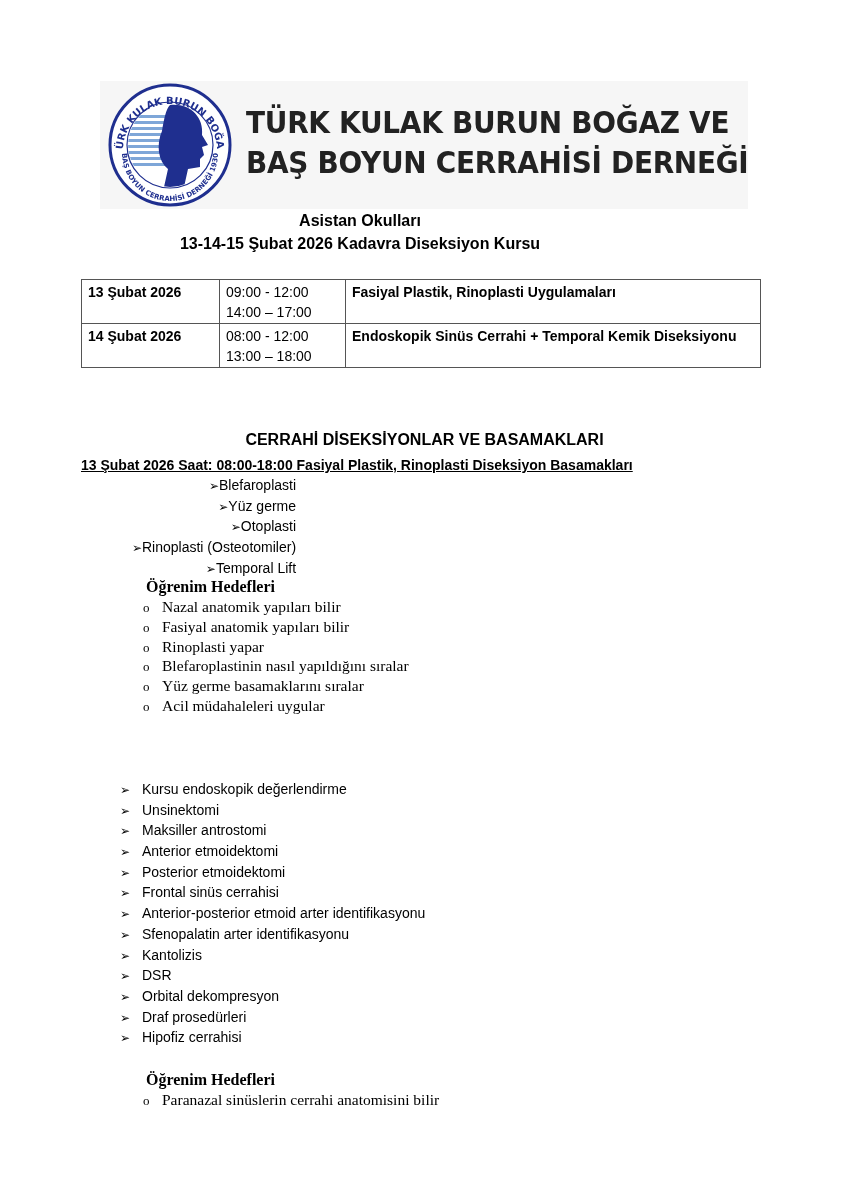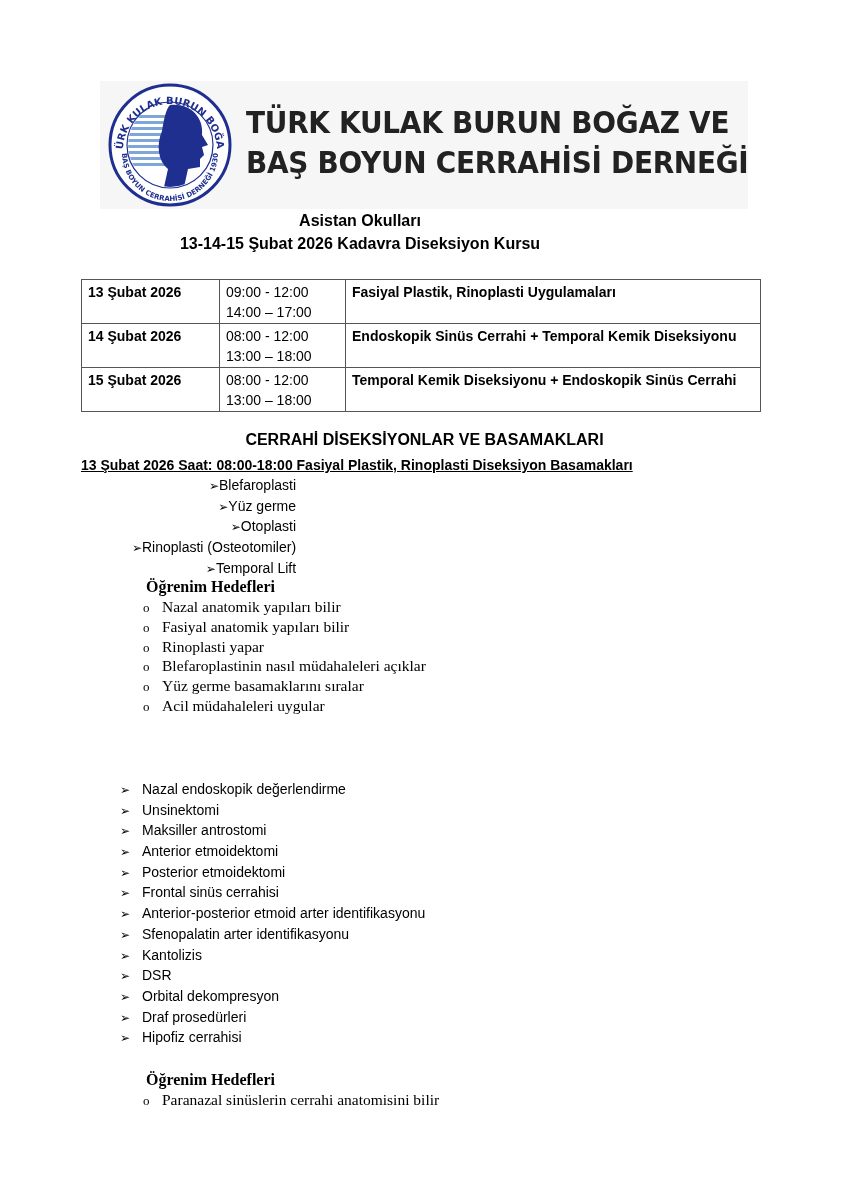--- a/index.html
+++ b/index.html
@@ -89,53 +89,45 @@
         <td class="c-desc">Fasiyal Plastik, Rinoplasti Uygulamaları</td>
       </tr>
       <tr>
         <td class="c-date">14 Şubat 2026</td>
         <td class="c-time">
           <div>08:00 - 12:00</div>
           <div>13:00 – 18:00</div>
         </td>
         <td class="c-desc">Endoskopik Sinüs Cerrahi + Temporal Kemik Diseksiyonu</td>
       </tr>
-      <tr>
-        <td class="c-date">15 Şubat 2026</td>
-        <td class="c-time">
-          <div>08:00 - 12:00</div>
-          <div>13:00 – 18:00</div>
-        </td>
-        <td class="c-desc">Temporal Kemik Diseksiyonu + Endoskopik Sinüs Cerrahi</td>
-      </tr>
     </tbody>
   </table>
 
   <div class="section-title">CERRAHİ DİSEKSİYONLAR VE BASAMAKLARI</div>
 
   <div class="sub-head" style="top:455px;">13 Şubat 2026 Saat: 08:00-18:00 Fasiyal Plastik, Rinoplasti Diseksiyon Basamakları</div>
   <ul class="arrow-list" style="top:475px;text-align:right;">
     <li><span class="bullet">➢</span><span>Blefaroplasti</span></li>
     <li><span class="bullet">➢</span><span>Yüz germe</span></li>
     <li><span class="bullet">➢</span><span>Otoplasti</span></li>
     <li><span class="bullet">➢</span><span>Rinoplasti (Osteotomiler)</span></li>
     <li><span class="bullet">➢</span><span>Temporal Lift</span></li>
   </ul>
   <div class="goals-title" style="top:578px;">Öğrenim Hedefleri</div>
   <ul class="circle-list" style="top:597px;">
     <li><span class="bullet">o</span><span>Nazal anatomik yapıları bilir</span></li>
     <li><span class="bullet">o</span><span>Fasiyal anatomik yapıları bilir</span></li>
     <li><span class="bullet">o</span><span>Rinoplasti yapar</span></li>
-    <li><span class="bullet">o</span><span>Blefaroplastinin nasıl müdahaleleri açıklar</span></li>
+    <li><span class="bullet">o</span><span>Blefaroplastinin nasıl yapıldığını sıralar</span></li>
     <li><span class="bullet">o</span><span>Yüz germe basamaklarını sıralar</span></li>
     <li><span class="bullet">o</span><span>Acil müdahaleleri uygular</span></li>
   </ul>
 
   <ul class="arrow-list" style="top:779px;">
-    <li><span class="bullet">➢</span><span>Nazal endoskopik değerlendirme</span></li>
+    <li><span class="bullet">➢</span><span>Kursu endoskopik değerlendirme</span></li>
     <li><span class="bullet">➢</span><span>Unsinektomi</span></li>
     <li><span class="bullet">➢</span><span>Maksiller antrostomi</span></li>
     <li><span class="bullet">➢</span><span>Anterior etmoidektomi</span></li>
     <li><span class="bullet">➢</span><span>Posterior etmoidektomi</span></li>
     <li><span class="bullet">➢</span><span>Frontal sinüs cerrahisi</span></li>
     <li><span class="bullet">➢</span><span>Anterior-posterior etmoid arter identifikasyonu</span></li>
     <li><span class="bullet">➢</span><span>Sfenopalatin arter identifikasyonu</span></li>
     <li><span class="bullet">➢</span><span>Kantolizis</span></li>
     <li><span class="bullet">➢</span><span>DSR</span></li>
     <li><span class="bullet">➢</span><span>Orbital dekompresyon</span></li>

